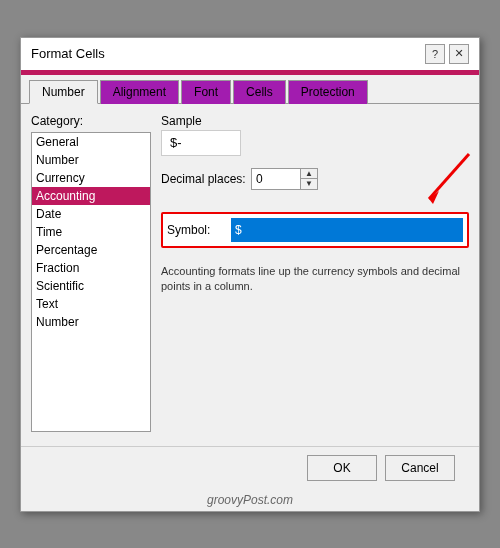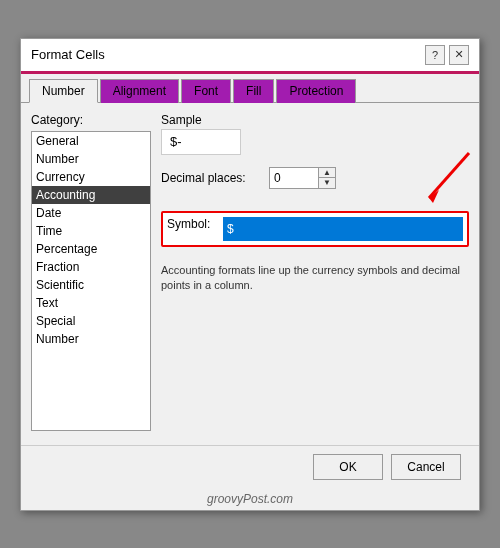--- a/index.html
+++ b/index.html
@@ -14,21 +14,21 @@
       font-size: 13px;
     }
     .dialog {
       background: #f0f0f0;
       border: 1px solid #999;
       width: 460px;
       box-shadow: 2px 2px 8px rgba(0,0,0,0.4);
     }
     .title-bar {
       background: #fff;
-      border-bottom: 3px solid #be185d;
+      border-bottom: 5px solid #be185d;
       padding: 6px 10px;
       display: flex;
       align-items: center;
       justify-content: space-between;
     }
     .title-bar-text {
       font-size: 13px;
       font-weight: normal;
       color: #000;
     }
@@ -96,21 +96,21 @@
       height: 300px;
       overflow-y: auto;
     }
     .category-item {
       padding: 2px 4px;
       cursor: pointer;
       font-size: 12px;
       color: #000;
     }
     .category-item.selected {
-      background: #404040;
+      background: #be185d;
       color: #fff;
     }
     .right-panel {
       flex: 1;
       display: flex;
       flex-direction: column;
       gap: 8px;
     }
     .sample-group {
       margin-bottom: 4px;
@@ -125,21 +125,21 @@
       background: #fff;
       padding: 4px 8px;
       font-size: 13px;
       min-height: 26px;
       display: inline-block;
       min-width: 80px;
     }
     .field-row {
       display: flex;
       align-items: center;
-      gap: 18px;
+      gap: 0;
       margin-bottom: 6px;
     }
     .field-label {
       font-size: 12px;
       color: #000;
       min-width: 90px;
     }
     .decimal-input-wrap {
       display: flex;
       align-items: center;
@@ -171,21 +171,22 @@
       justify-content: center;
       font-size: 8px;
       color: #333;
       padding: 0;
     }
     .spin-btn:first-child {
       border-bottom: 1px solid #999;
     }
     .symbol-row {
       display: flex;
-      align-items: flex-start;
+      align-items: center;
+      gap: 8px;
       border: 2px solid #e00;
       padding: 4px;
       background: #fff;
       border-radius: 2px;
     }
     .symbol-label {
       font-size: 12px;
       color: #000;
       min-width: 56px;
     }
@@ -210,21 +211,21 @@
     }
     .description-text {
       font-size: 11px;
       color: #333;
       margin-top: 8px;
       line-height: 1.4;
     }
     .footer {
       display: flex;
       justify-content: flex-end;
-      padding: 8px 18px;
+      padding: 8px 24px;
       gap: 8px;
       border-top: 1px solid #ccc;
       background: #f0f0f0;
       margin-top: 4px;
     }
     .footer-btn {
       width: 70px;
       height: 26px;
       border: 1px solid #999;
       background: #f0f0f0;
@@ -258,41 +259,40 @@
     <div class="title-bar-btns">
       <div class="title-btn">?</div>
       <div class="title-btn">✕</div>
     </div>
   </div>
 
   <div class="tabs">
     <div class="tab active">Number</div>
     <div class="tab">Alignment</div>
     <div class="tab">Font</div>
-    <div class="tab">Fill</div>
+    <div class="tab">Cells</div>
     <div class="tab">Protection</div>
   </div>
 
   <div class="content">
     <div class="main-area">
 
       <div class="category-panel">
         <div class="category-label">Category:</div>
         <div class="category-list">
           <div class="category-item">General</div>
           <div class="category-item">Number</div>
           <div class="category-item">Currency</div>
           <div class="category-item selected">Accounting</div>
           <div class="category-item">Date</div>
           <div class="category-item">Time</div>
           <div class="category-item">Percentage</div>
           <div class="category-item">Fraction</div>
           <div class="category-item">Scientific</div>
           <div class="category-item">Text</div>
-          <div class="category-item">Special</div>
           <div class="category-item">Number</div>
         </div>
       </div>
 
       <div class="right-panel">
 
         <div class="sample-group">
           <div class="sample-label">Sample</div>
           <div class="sample-box">$-</div>
         </div>

